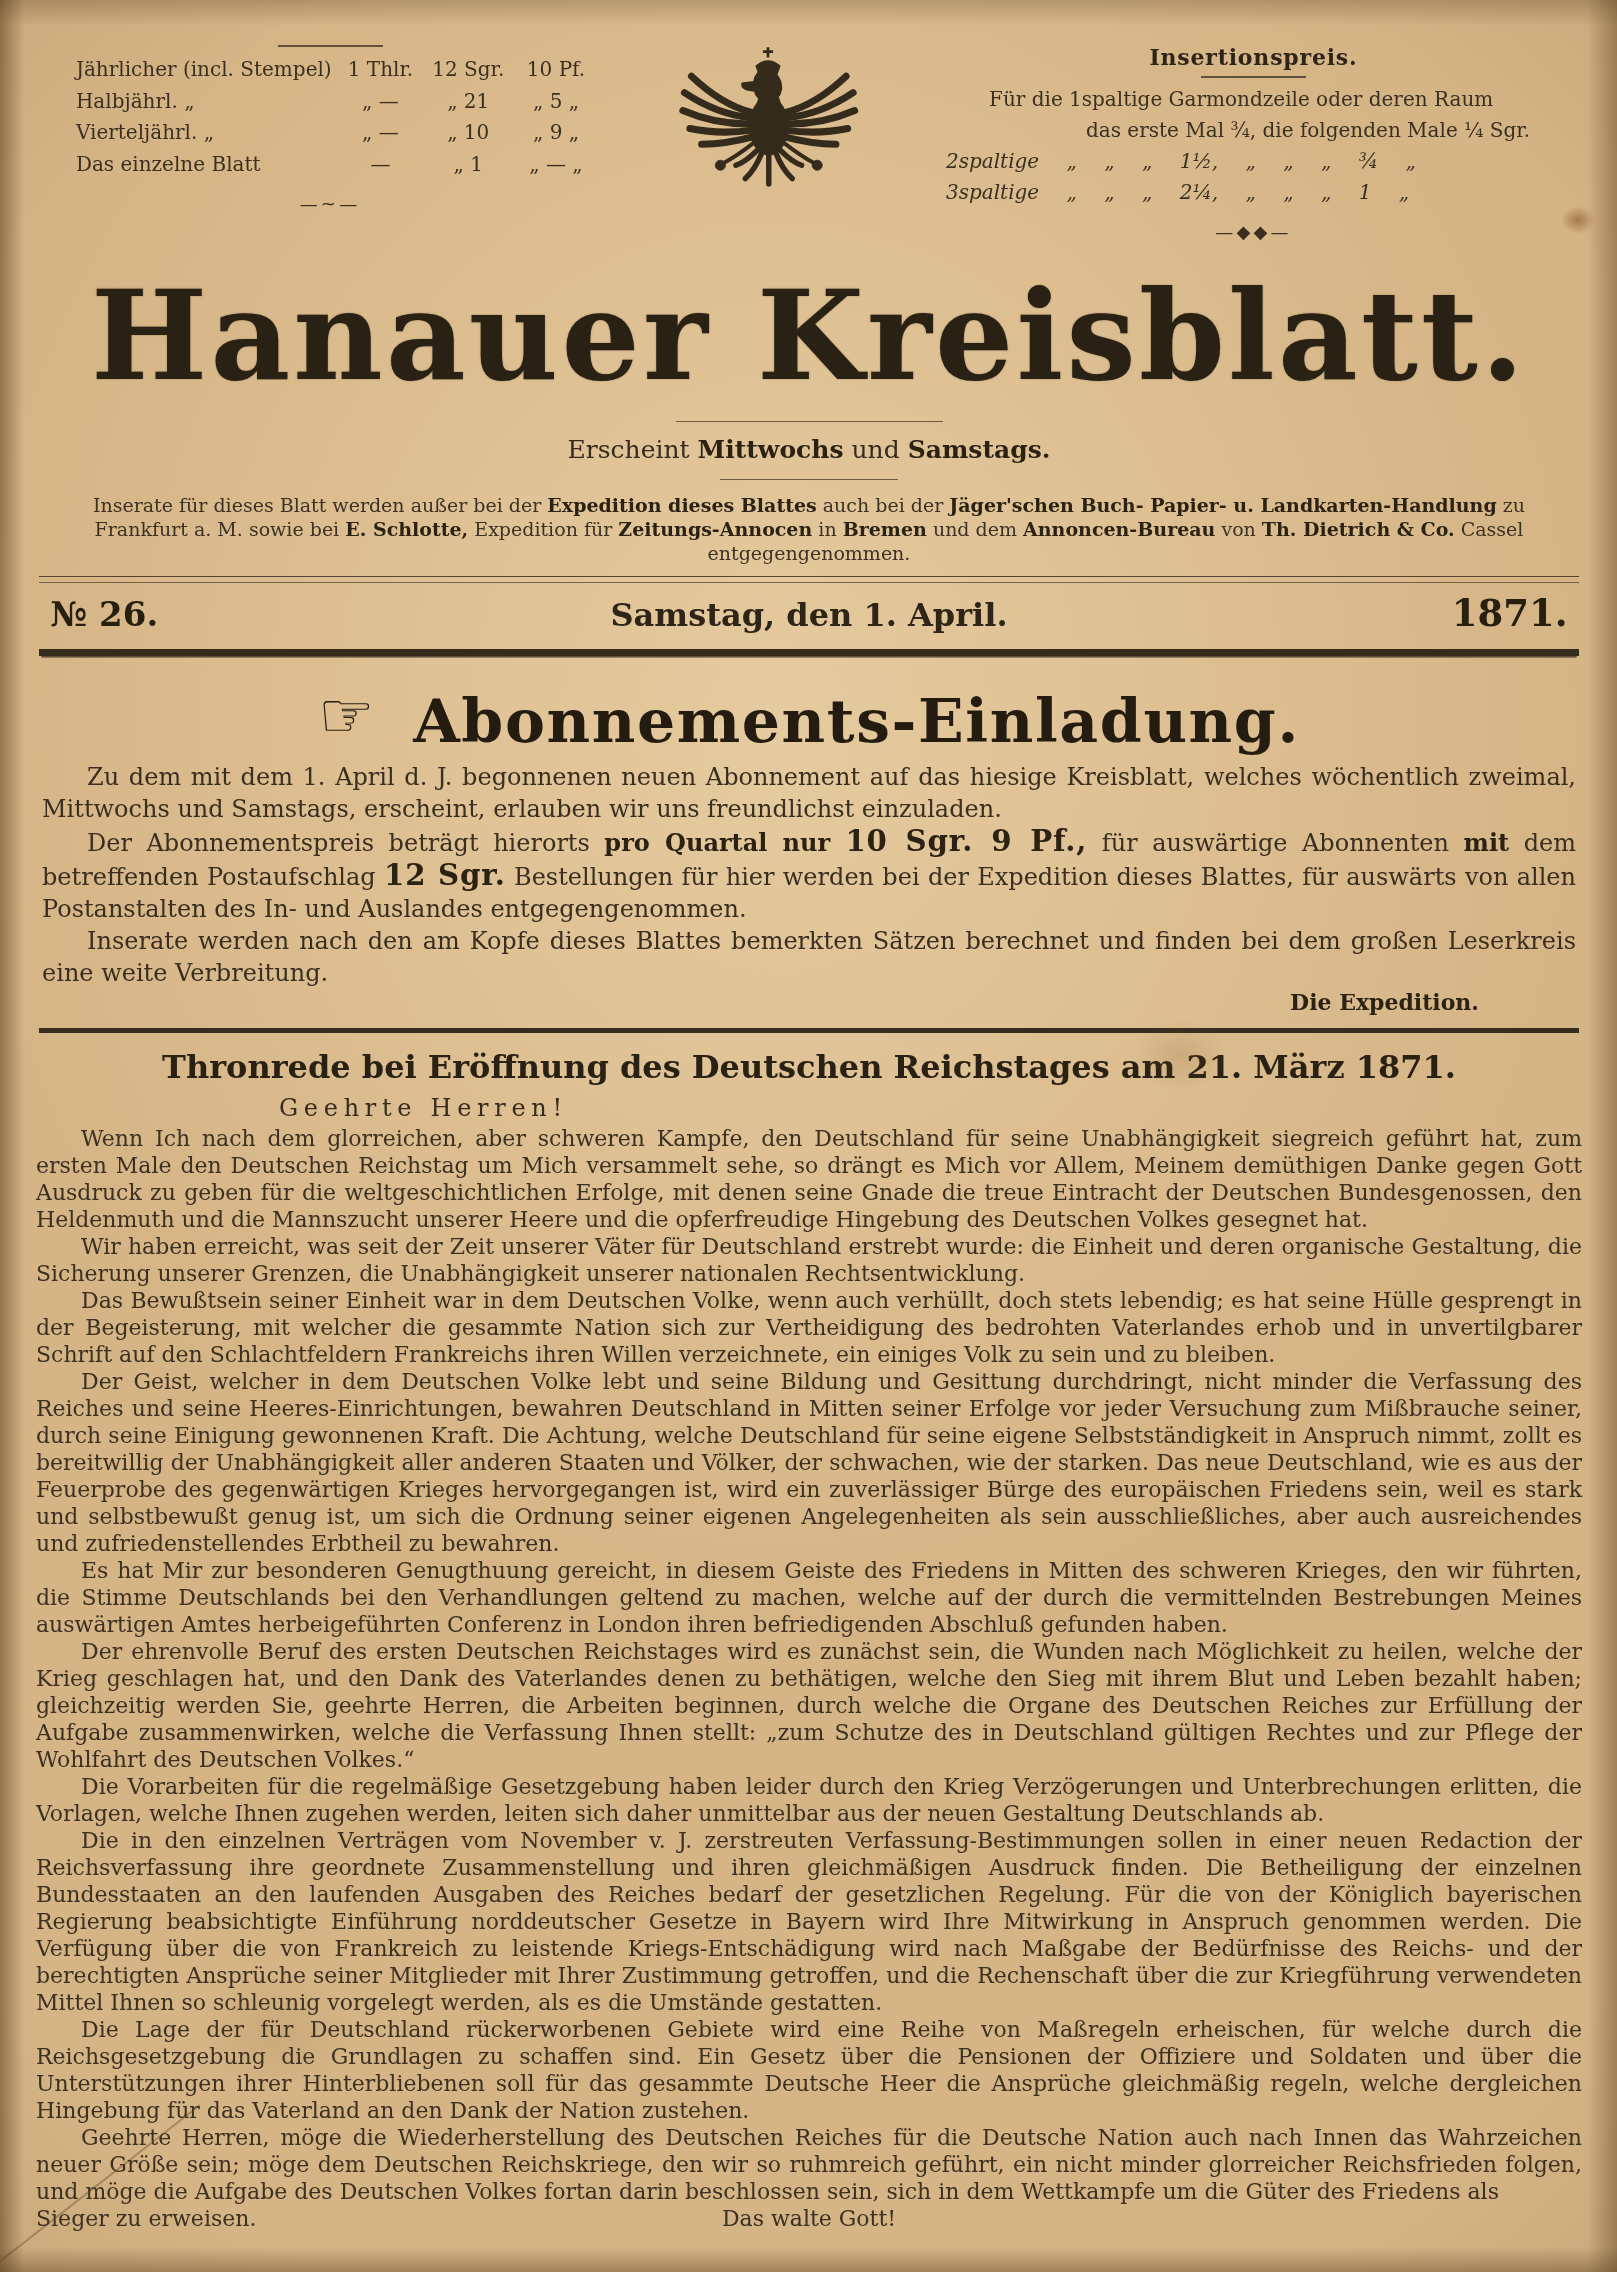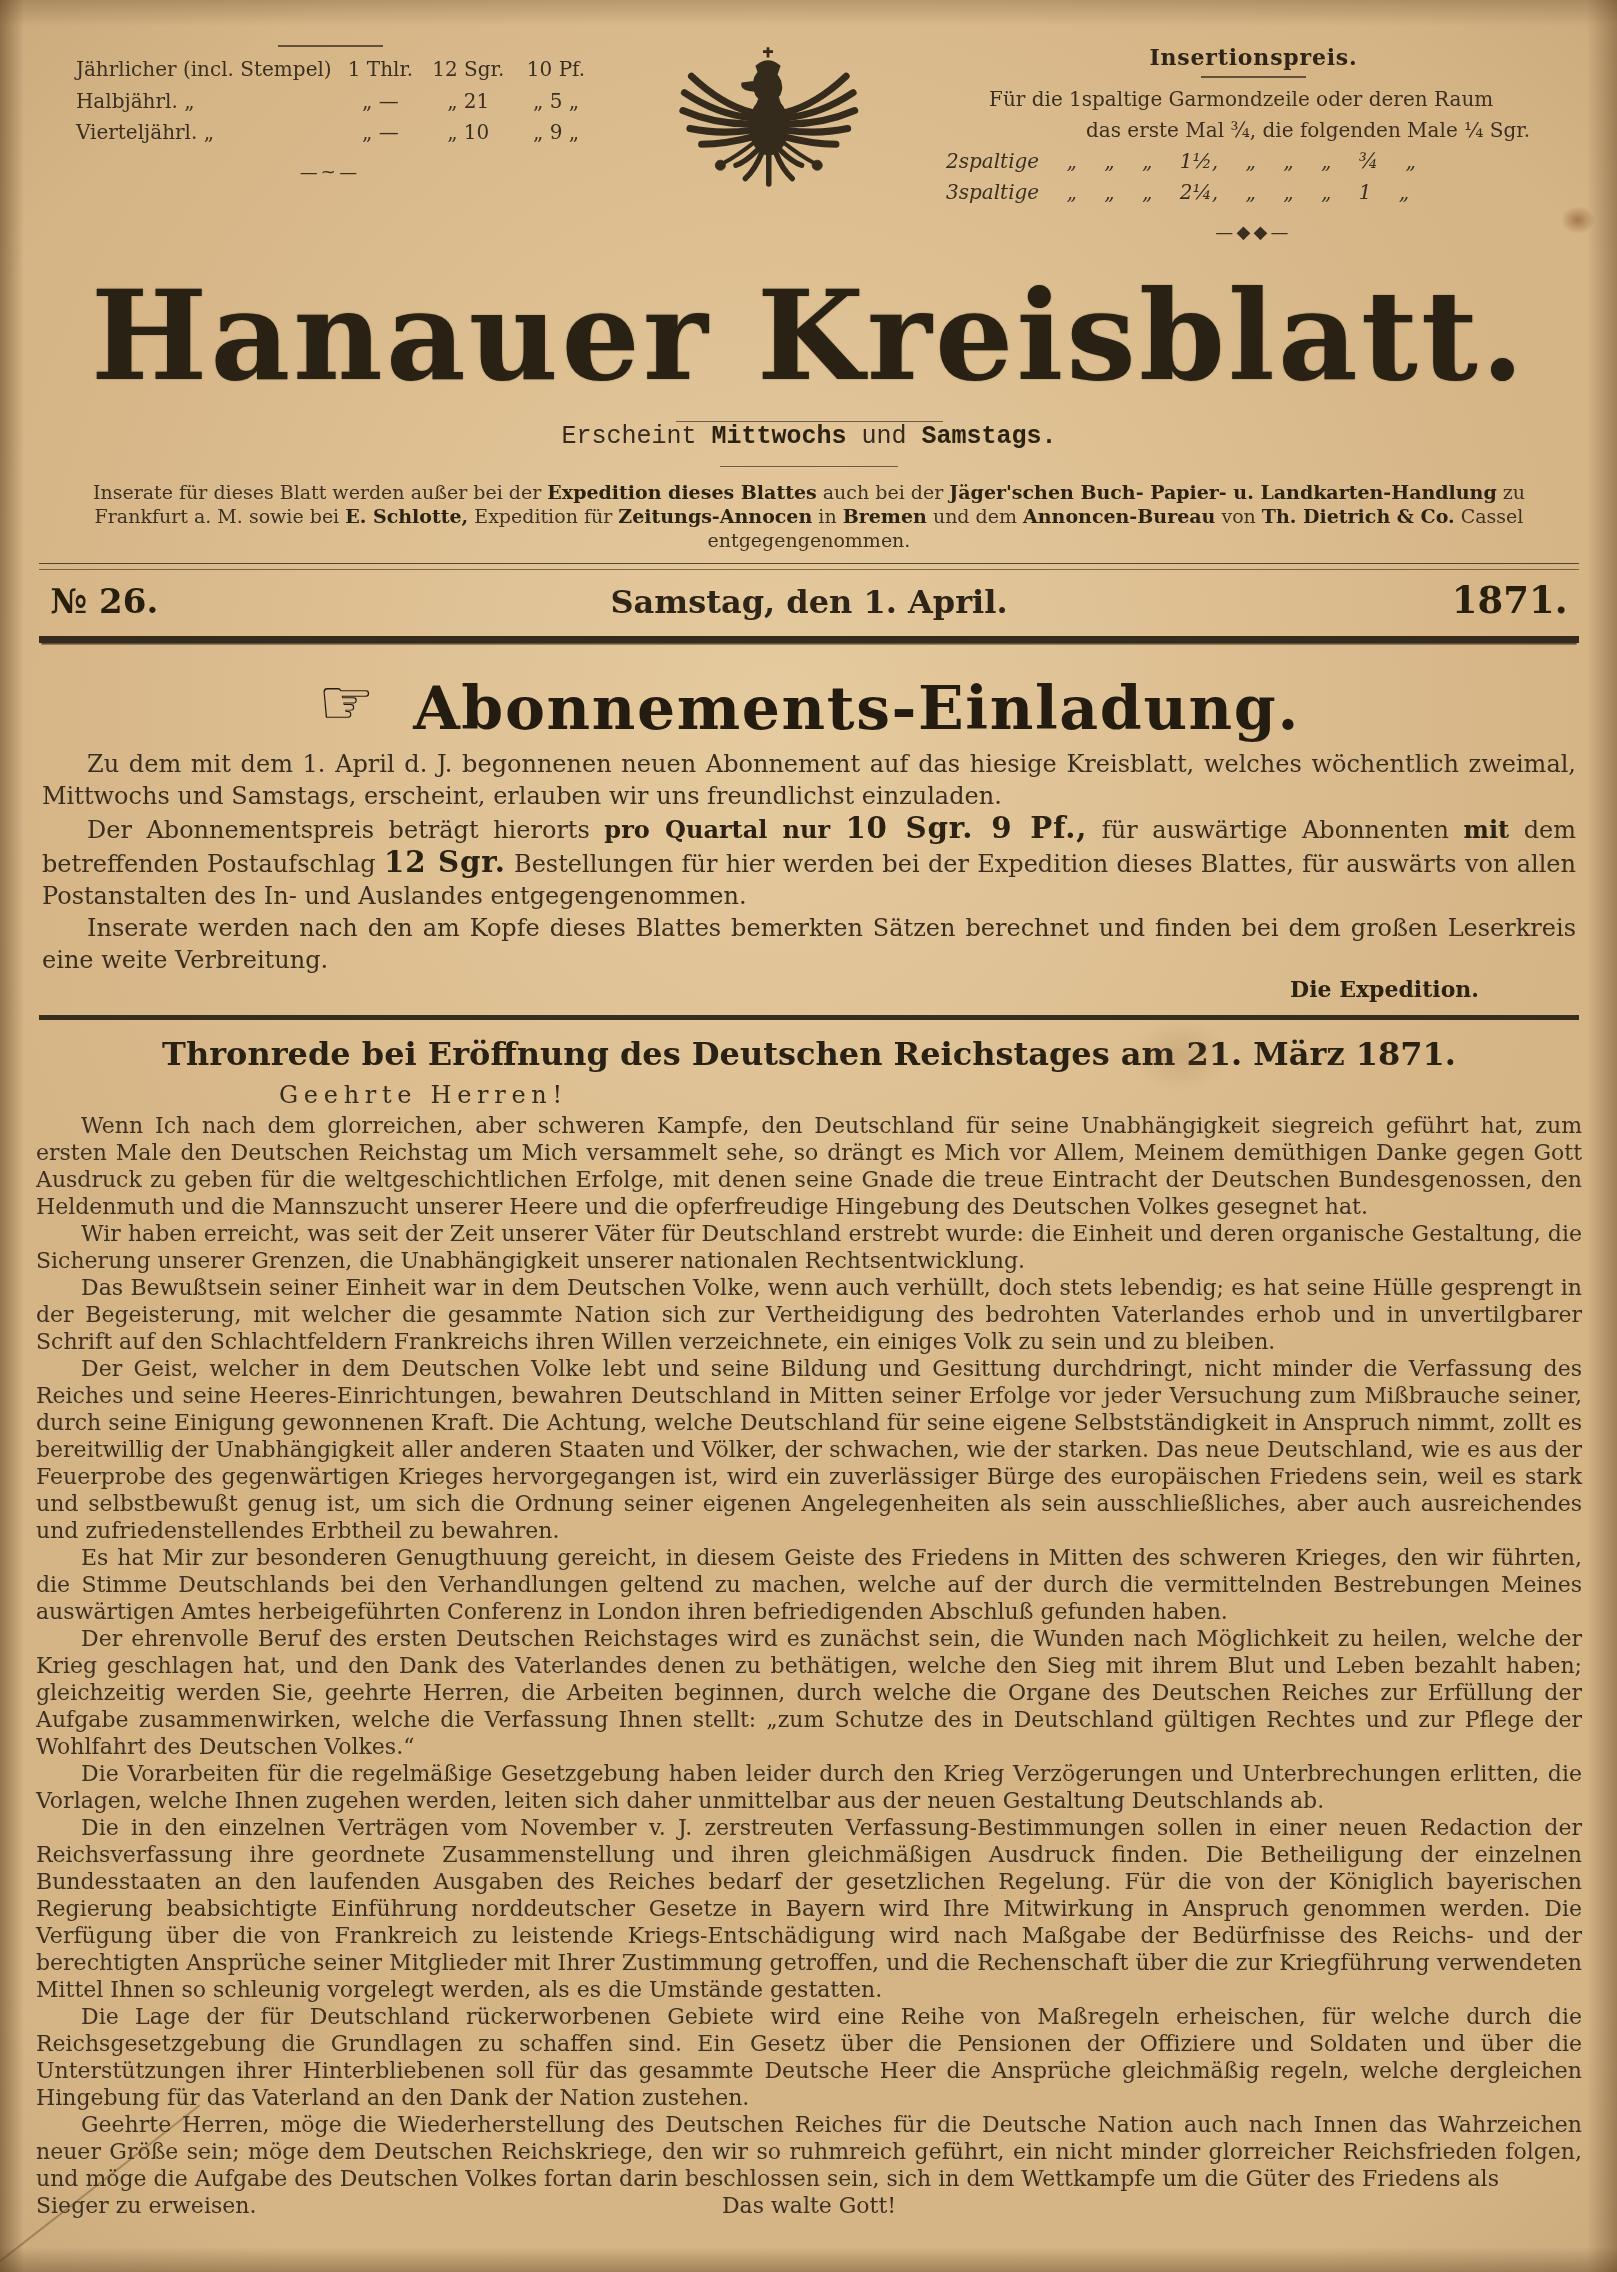--- a/index.html
+++ b/index.html
@@ -29,21 +29,21 @@
   .ins-line2{padding-left:97px;}
   .ins-row{word-spacing:21px;white-space:nowrap;font-style:italic;}
   
   .title-block{text-align:center;}
   h1.paper-title{
     margin:21px 0 0;font-size:123px;line-height:1.12;font-weight:bold;color:#2a2115;
     letter-spacing:3.2px;text-shadow:0 0 1.6px rgba(42,33,21,.45);
   }
   .short-rule{width:267px;height:1.6px;background:rgba(58,47,33,.7);margin:14.6px auto 0;}
   .short-rule.thin{width:178px;height:0.8px;margin-top:14.6px;}
-  .schedule{font-size:25px;color:#352a1d;font-family:Liberation Mono, monospace;}
+  .schedule{font-size:25px;margin-top:13px;color:#352a1d;}
   .inserate-note{font-size:19px;line-height:24px;text-align:center;margin:13px auto 0;width:1520px;color:#3c3123;}
   
   .rule-thin-double{margin:11.3px 39px 0;height:4.9px;border-top:1.6px solid rgba(50,40,26,.8);border-bottom:0.8px solid rgba(50,40,26,.6);}
   .dateline{position:relative;height:60px;margin:4.9px 39px 0;}
   .dateline .issue{position:absolute;left:11.3px;top:6.5px;font-size:34px;font-weight:bold;color:#28200f;}
   .dateline .date{position:absolute;left:0;right:0;text-align:center;top:8px;font-size:32px;font-weight:bold;color:#2e2417;}
   .dateline .year{position:absolute;right:11.3px;top:3.2px;font-size:37px;font-weight:bold;color:#28200f;}
   .rule-thick{margin:1.6px 39px 0;height:6.5px;background:#352b1d;box-shadow:0 4px 0 -2.4px rgba(53,43,29,.75);}
   
   .sub-heading{margin:27.5px 0 4.9px;text-align:center;font-size:60px;line-height:1.05;font-weight:bold;color:#241c10;letter-spacing:1.6px;}
@@ -90,20 +90,26 @@
           <td>Halbjährl. „</td>
           <td>„  —</td>
           <td>„  21</td>
           <td>„  5  „</td>
         </tr>
         <tr>
           <td>Vierteljährl. „</td>
           <td>„  —</td>
           <td>„  10</td>
           <td>„  9  „</td>
+        </tr>
+        <tr>
+          <td>Das einzelne Blatt</td>
+          <td>—</td>
+          <td>„  1</td>
+          <td>„  —  „</td>
         </tr>
       </tbody>
         </table>
       <div class="ornament">—~—</div>
     </div>
 
     <div class="mh-center">
       <svg viewBox="0 0 240 210" width="188" height="164" aria-hidden="true">
         <g fill="#352b1c" stroke="#352b1c">
           <path d="M120 3 v13 M113.5 8.5 h13" stroke-width="3.5" fill="none"></path>

